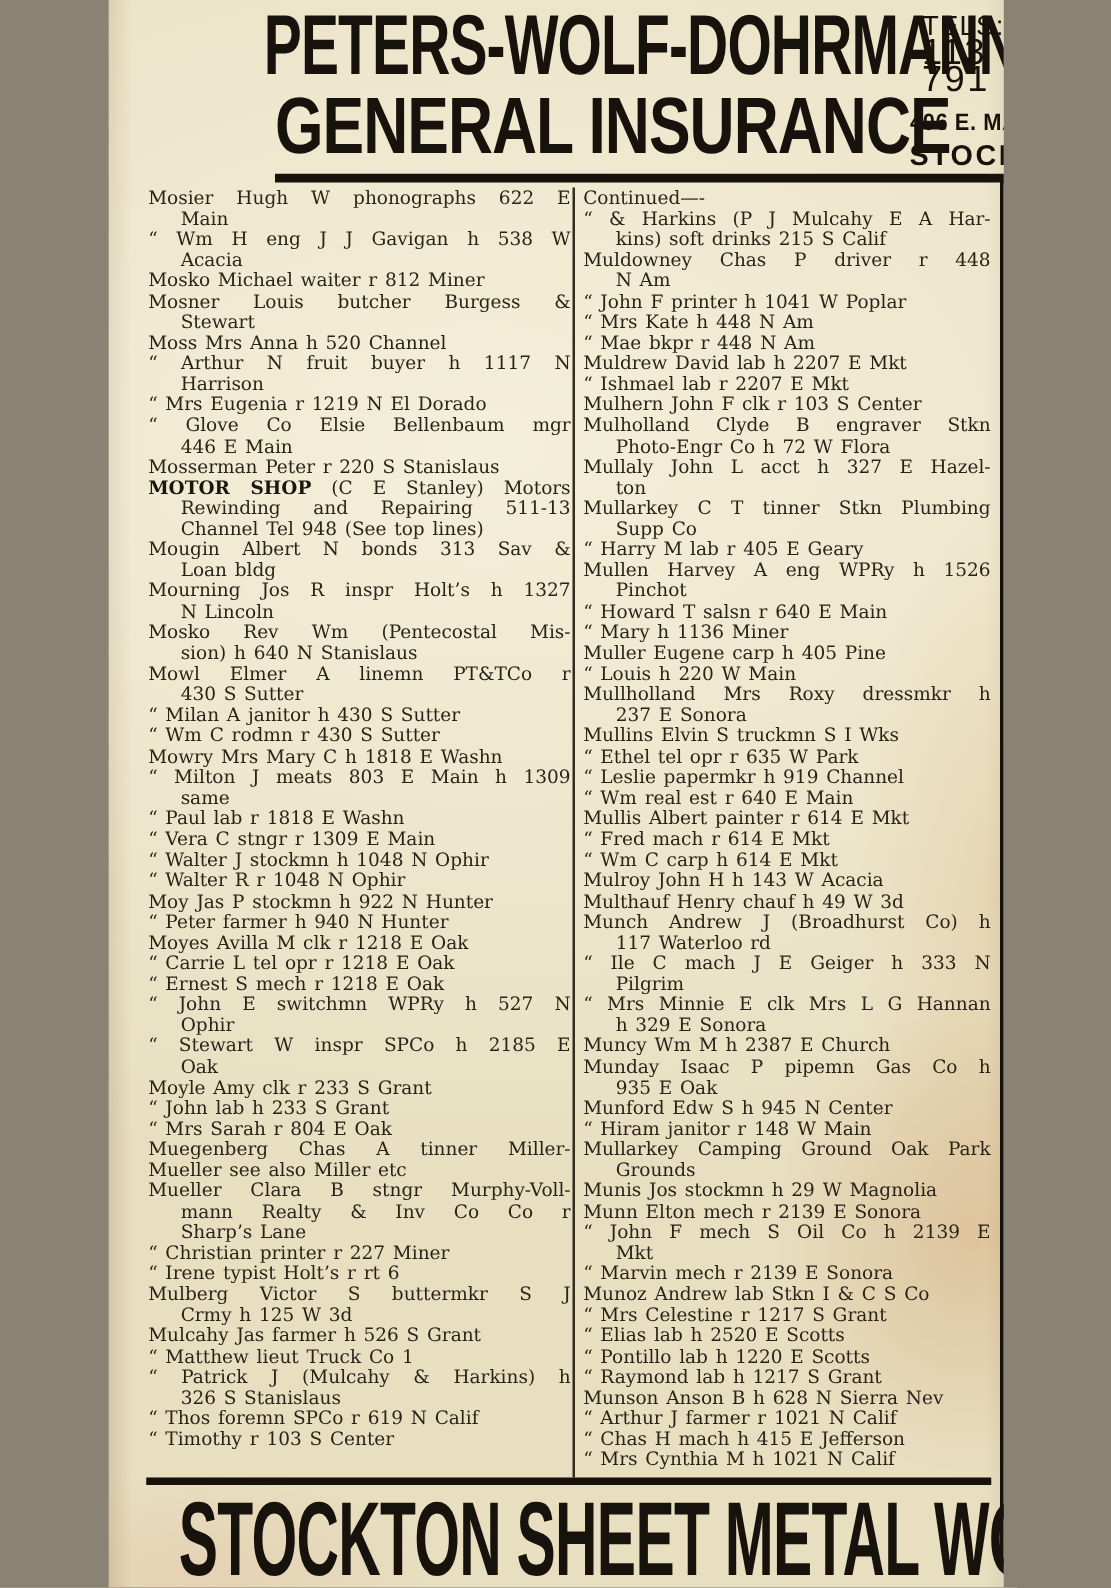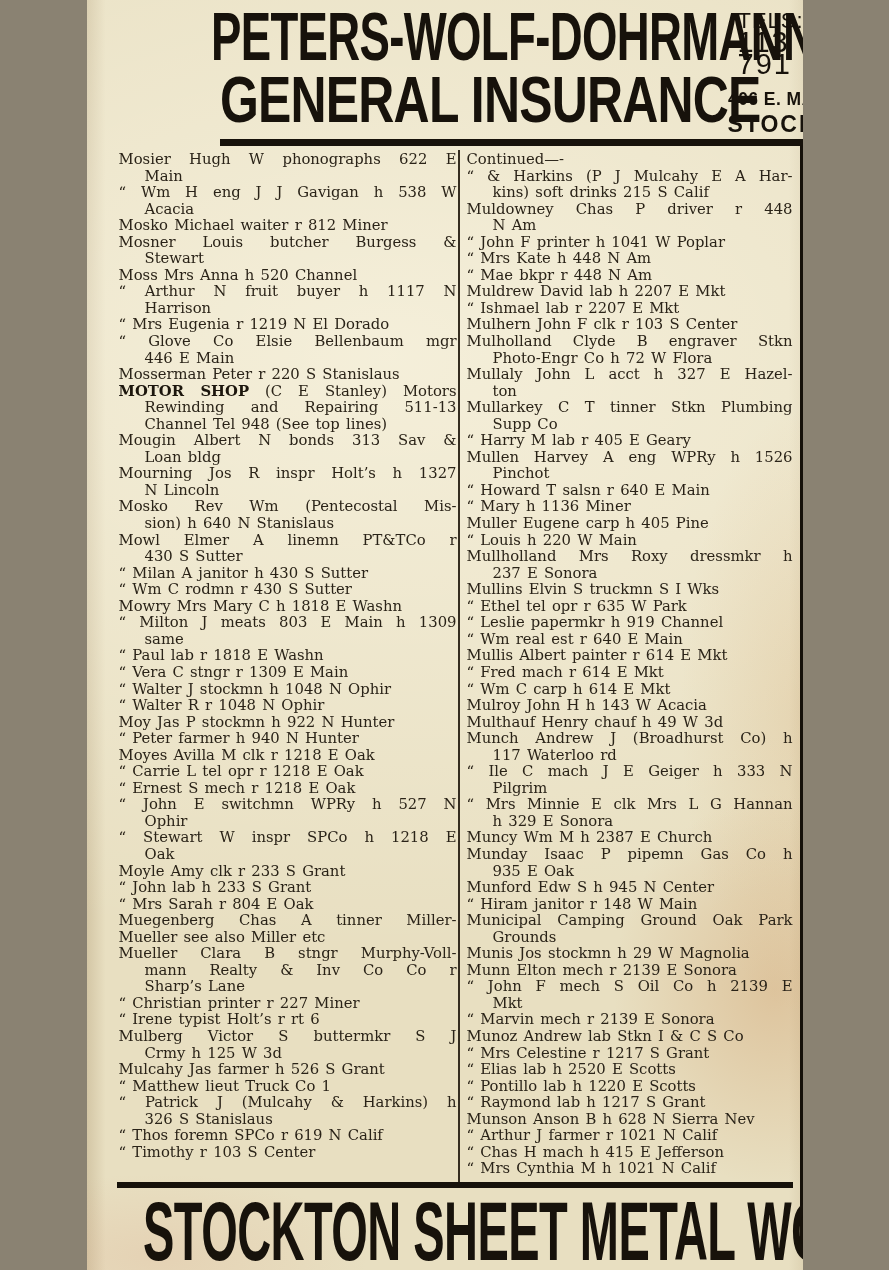--- a/index.html
+++ b/index.html
@@ -115,21 +115,21 @@
         <div class="line">“ Vera C stngr r 1309 E Main</div>
         <div class="line">“ Walter J stockmn h 1048 N Ophir</div>
         <div class="line">“ Walter R r 1048 N Ophir</div>
         <div class="line">Moy Jas P stockmn h 922 N Hunter</div>
         <div class="line">“ Peter farmer h 940 N Hunter</div>
         <div class="line">Moyes Avilla M clk r 1218 E Oak</div>
         <div class="line">“ Carrie L tel opr r 1218 E Oak</div>
         <div class="line">“ Ernest S mech r 1218 E Oak</div>
         <div class="line fill">“ John E switchmn WPRy h 527 N</div>
         <div class="line ind">Ophir</div>
-        <div class="line fill">“ Stewart W inspr SPCo h 1218 E</div>
+        <div class="line fill">“ Stewart W inspr SPCo h 2185 E</div>
         <div class="line ind">Oak</div>
         <div class="line">Moyle Amy clk r 233 S Grant</div>
         <div class="line">“ John lab h 233 S Grant</div>
         <div class="line">“ Mrs Sarah r 804 E Oak</div>
         <div class="line fill">Muegenberg Chas A tinner Miller-</div>
         <div class="line">Mueller see also Miller etc</div>
         <div class="line fill">Mueller Clara B stngr Murphy-Voll-</div>
         <div class="line ind fill">mann Realty &amp; Inv Co Co r</div>
         <div class="line ind">Sharp’s Lane</div>
         <div class="line">“ Christian printer r 227 Miner</div>
@@ -184,21 +184,21 @@
         <div class="line ind">117 Waterloo rd</div>
         <div class="line fill">“ Ile C mach J E Geiger h 333 N</div>
         <div class="line ind">Pilgrim</div>
         <div class="line fill">“ Mrs Minnie E clk Mrs L G Hannan</div>
         <div class="line ind">h 329 E Sonora</div>
         <div class="line">Muncy Wm M h 2387 E Church</div>
         <div class="line fill">Munday Isaac P pipemn Gas Co h</div>
         <div class="line ind">935 E Oak</div>
         <div class="line">Munford Edw S h 945 N Center</div>
         <div class="line">“ Hiram janitor r 148 W Main</div>
-        <div class="line fill">Municipal Camping Ground Oak Park</div>
+        <div class="line fill">Mullarkey Camping Ground Oak Park</div>
         <div class="line ind">Grounds</div>
         <div class="line">Munis Jos stockmn h 29 W Magnolia</div>
         <div class="line">Munn Elton mech r 2139 E Sonora</div>
         <div class="line fill">“ John F mech S Oil Co h 2139 E</div>
         <div class="line ind">Mkt</div>
         <div class="line">“ Marvin mech r 2139 E Sonora</div>
         <div class="line">Munoz Andrew lab Stkn I &amp; C S Co</div>
         <div class="line">“ Mrs Celestine r 1217 S Grant</div>
         <div class="line">“ Elias lab h 2520 E Scotts</div>
         <div class="line">“ Pontillo lab h 1220 E Scotts</div>

